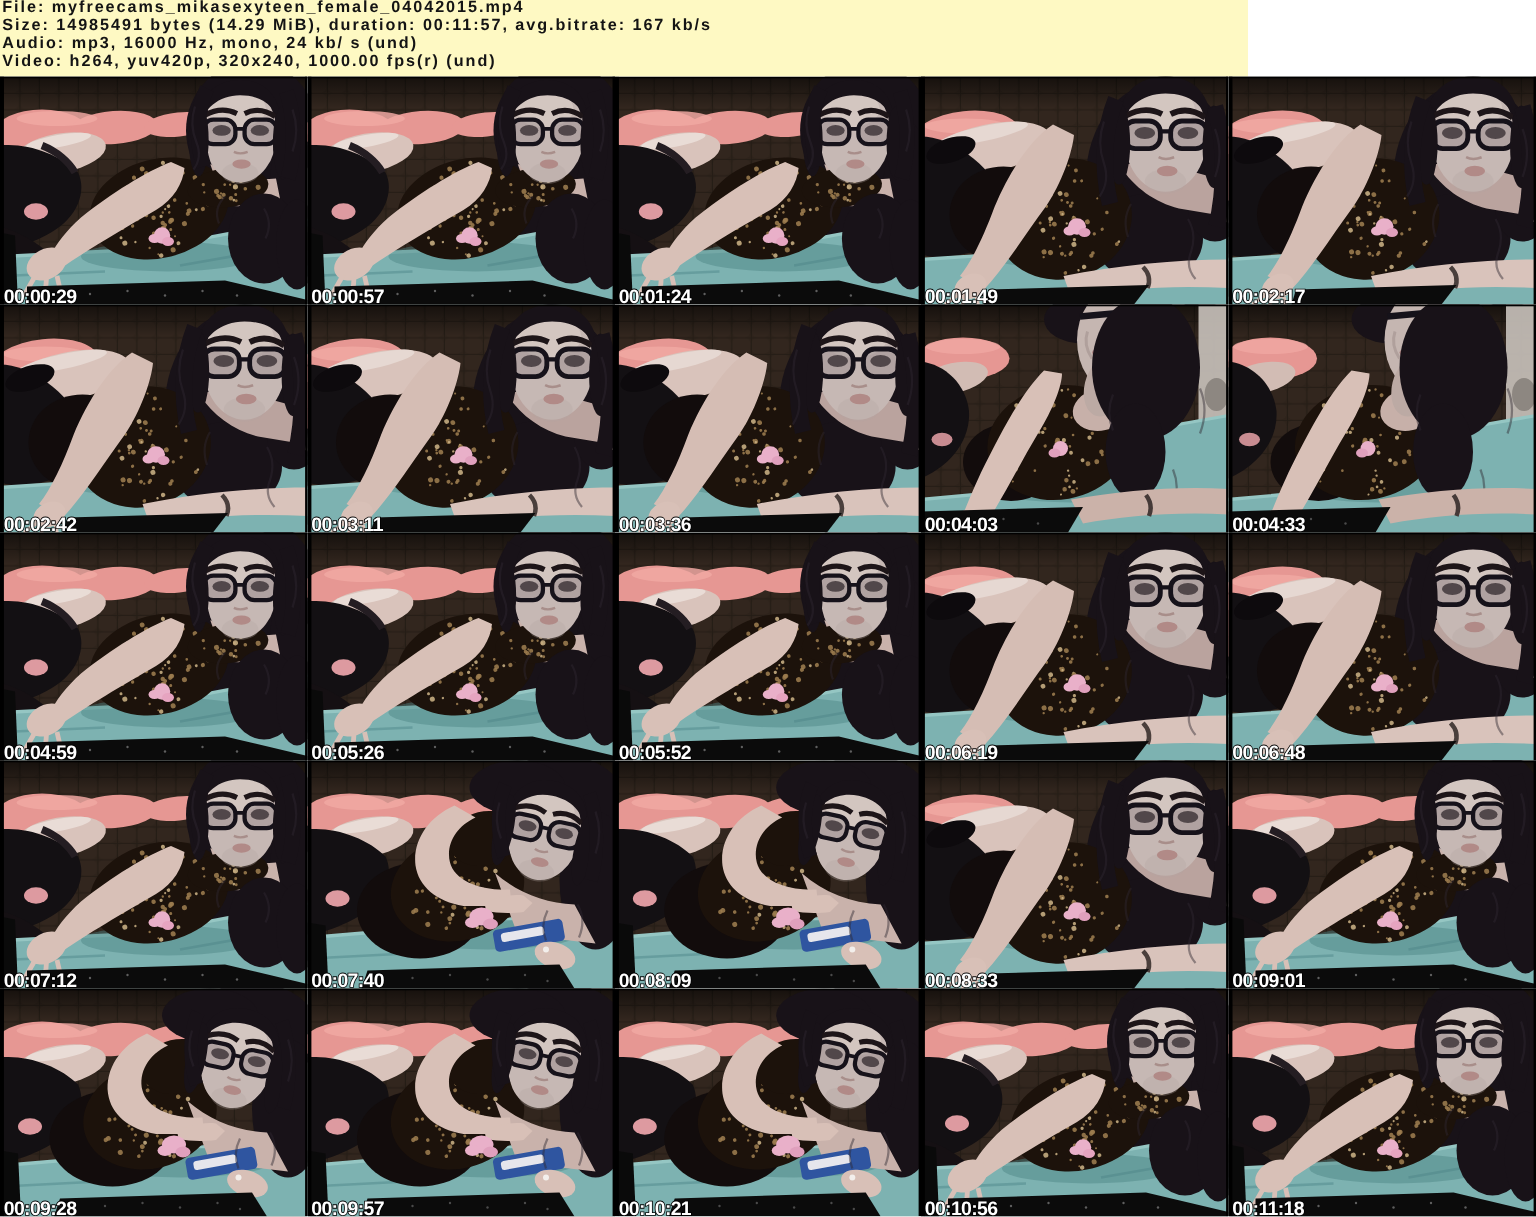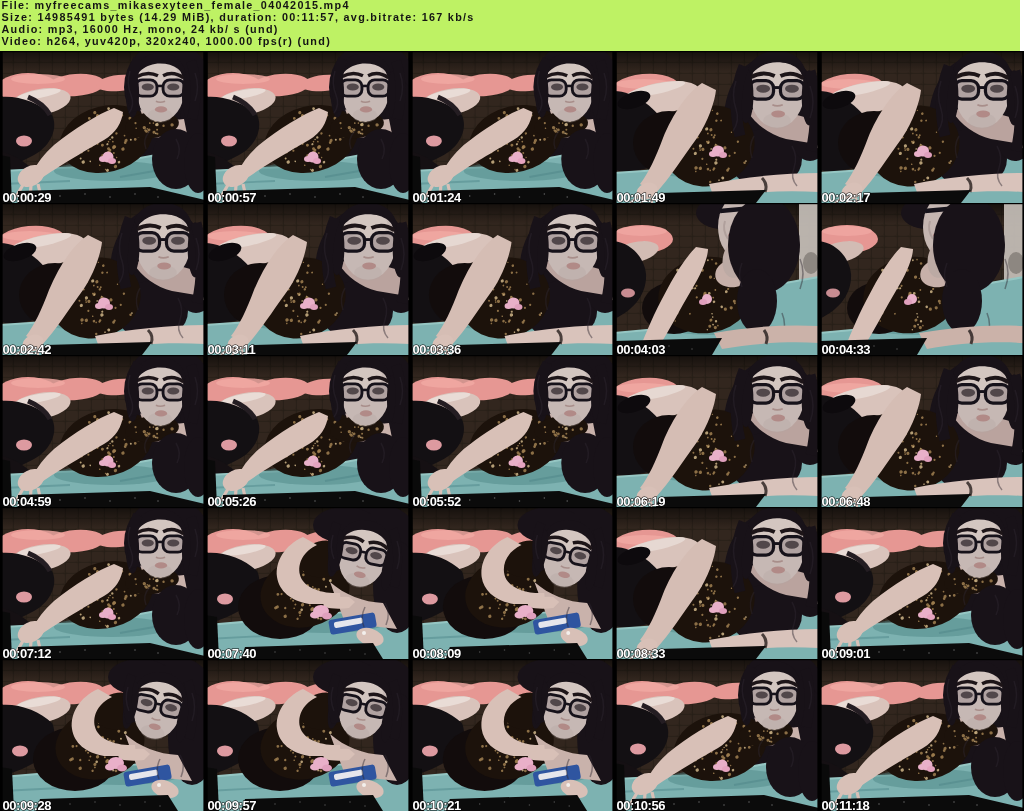--- a/index.html
+++ b/index.html
@@ -1,15 +1,15 @@
 <!DOCTYPE html>
 <html><head><meta charset="utf-8"><style>
 html,body{margin:0;padding:0;background:#fff;width:1024px;height:811px;overflow:hidden}
 #wrap{position:relative;width:1024px;height:811px;font-family:"Liberation Sans",sans-serif}
-.hdr{position:absolute;left:0;top:0;width:1020px;height:51px;background:#bef264;color:#141414;
+.hdr{position:absolute;left:0;top:0;width:832px;height:51px;background:#fef9c3;color:#141414;
 font-weight:bold;font-size:10.8px;line-height:12.2px;padding-left:1.5px;box-sizing:border-box;
 letter-spacing:1.3px;white-space:pre}
 .hdr>span{display:block;margin-top:-1.4px}
 .tile{position:absolute;display:block}
 .ts{font-family:"Liberation Sans",sans-serif;font-size:13px;font-weight:bold;fill:#fff;
 paint-order:stroke;stroke:#000;stroke-width:1.1px;letter-spacing:-0.45px}
 </style></head><body>
 <div id="wrap">
 <div class="hdr"><span>File: myfreecams_mikasexyteen_female_04042015.mp4
 Size: 14985491 bytes (14.29 MiB), duration: 00:11:57, avg.bitrate: 167 kb/s

